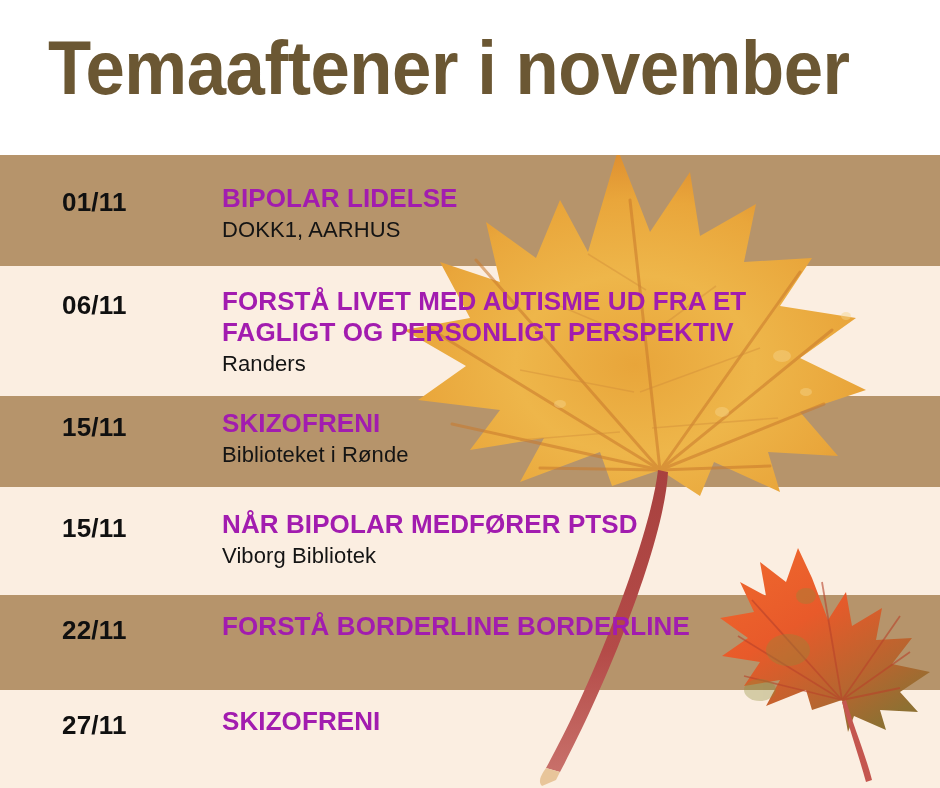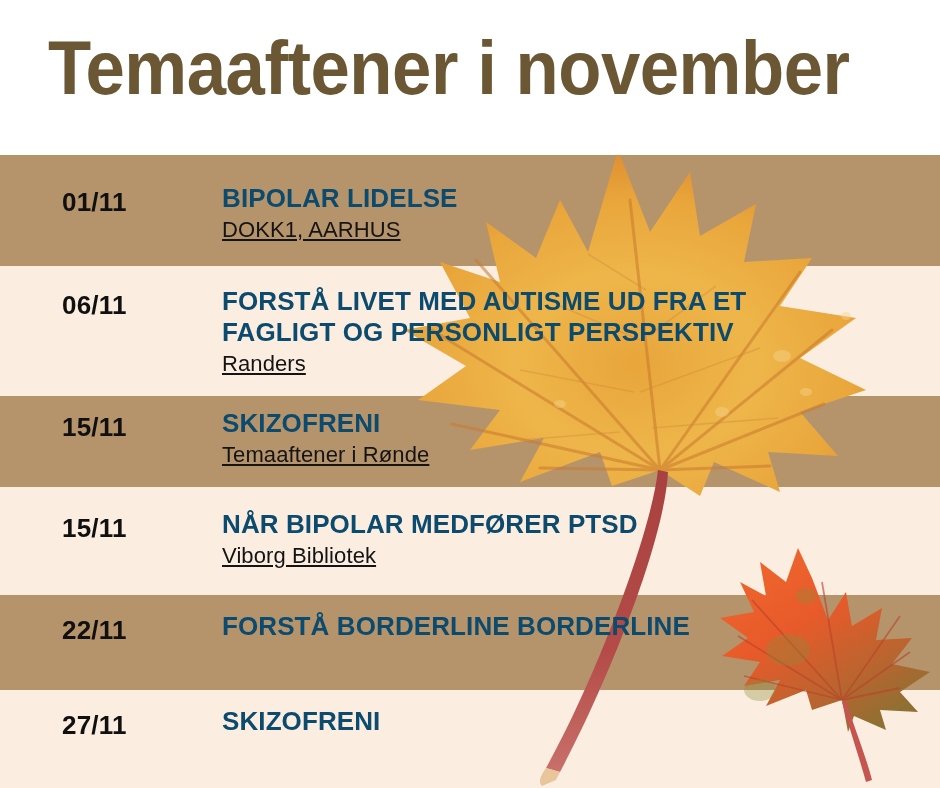--- a/index.html
+++ b/index.html
@@ -93,34 +93,33 @@
     white-space: nowrap;
   }
   .event-body {
     position: absolute;
     left: 222px;
     right: 10px;
   }
   .event-title {
     font-size: 26px;
     font-weight: 700;
-    color: #0c4a6e;
+    color: #a21caf;
     line-height: 31px;
     letter-spacing: 0.1px;
     margin: 0;
     white-space: pre-line;
   }
   .event-venue {
     font-size: 22px;
     font-weight: 400;
     color: #141414;
     line-height: 28px;
     margin: 2px 0 0 0;
     letter-spacing: 0.1px;
-    text-decoration: underline;
   }
 </style>
 </head>
 <body>
 
 <div id="poster">
 
   <div id="bands">
     <div class="band tan" style="top:155px; height:111px;"></div>
     <div class="band cream" style="top:266px; height:130px;"></div>
@@ -239,21 +238,21 @@
         <div class="event-title">FORSTÅ LIVET MED AUTISME UD FRA ET
 FAGLIGT OG PERSONLIGT PERSPEKTIV</div>
         <div class="event-venue">Randers</div>
       </div>
     </div>
 
     <div class="event-row" style="top:396px; height:91px;">
       <div class="event-date" style="top:16px;">15/11</div>
       <div class="event-body" style="top:12px;">
         <div class="event-title">SKIZOFRENI</div>
-        <div class="event-venue">Temaaftener i Rønde</div>
+        <div class="event-venue">Biblioteket i Rønde</div>
       </div>
     </div>
 
     <div class="event-row" style="top:487px; height:108px;">
       <div class="event-date" style="top:26px;">15/11</div>
       <div class="event-body" style="top:22px;">
         <div class="event-title">NÅR BIPOLAR MEDFØRER PTSD</div>
         <div class="event-venue">Viborg Bibliotek</div>
       </div>
     </div>

